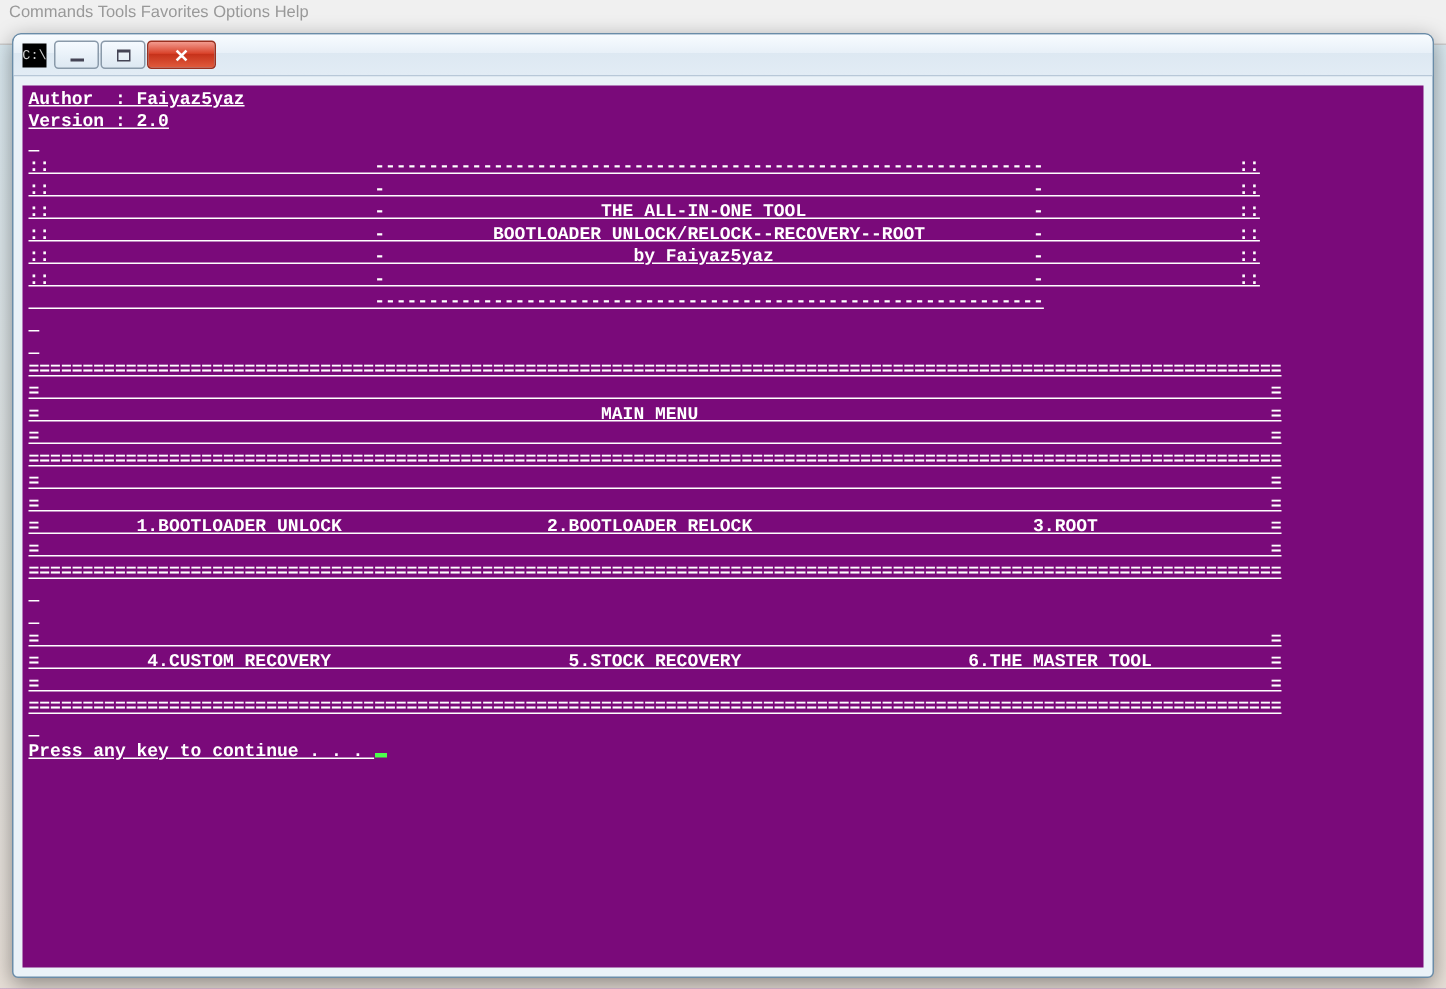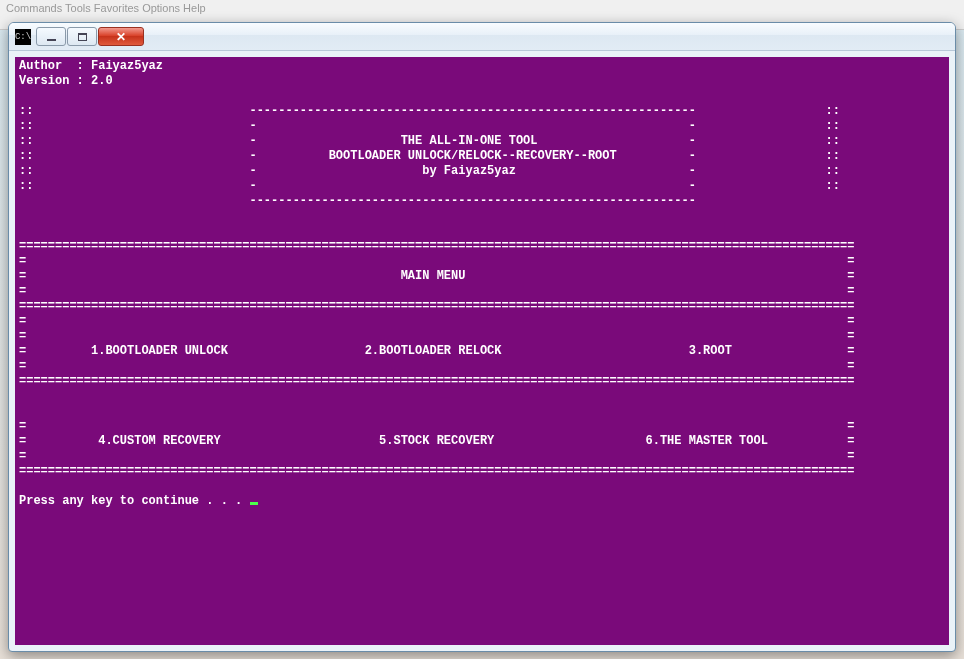--- a/index.html
+++ b/index.html
@@ -115,21 +115,21 @@
   color: #fff;
   font-family: "Lucida Console","Courier New",monospace;
   font-size: 12px;
   line-height: 15px;
   padding: 2px 4px 4px 4px;
   overflow: hidden;
   font-weight: bold;
   white-space: pre;
 }
 
-.term-row { white-space: pre; }
+.term-row { white-space: pre; text-decoration: underline; }
 
 .cursor {
   display: inline-block;
   width: 8px;
   height: 3px;
   background: #4cff4c;
   vertical-align: -1px;
   margin-left: 1px;
   animation: blink 1s step-start infinite;
 }

